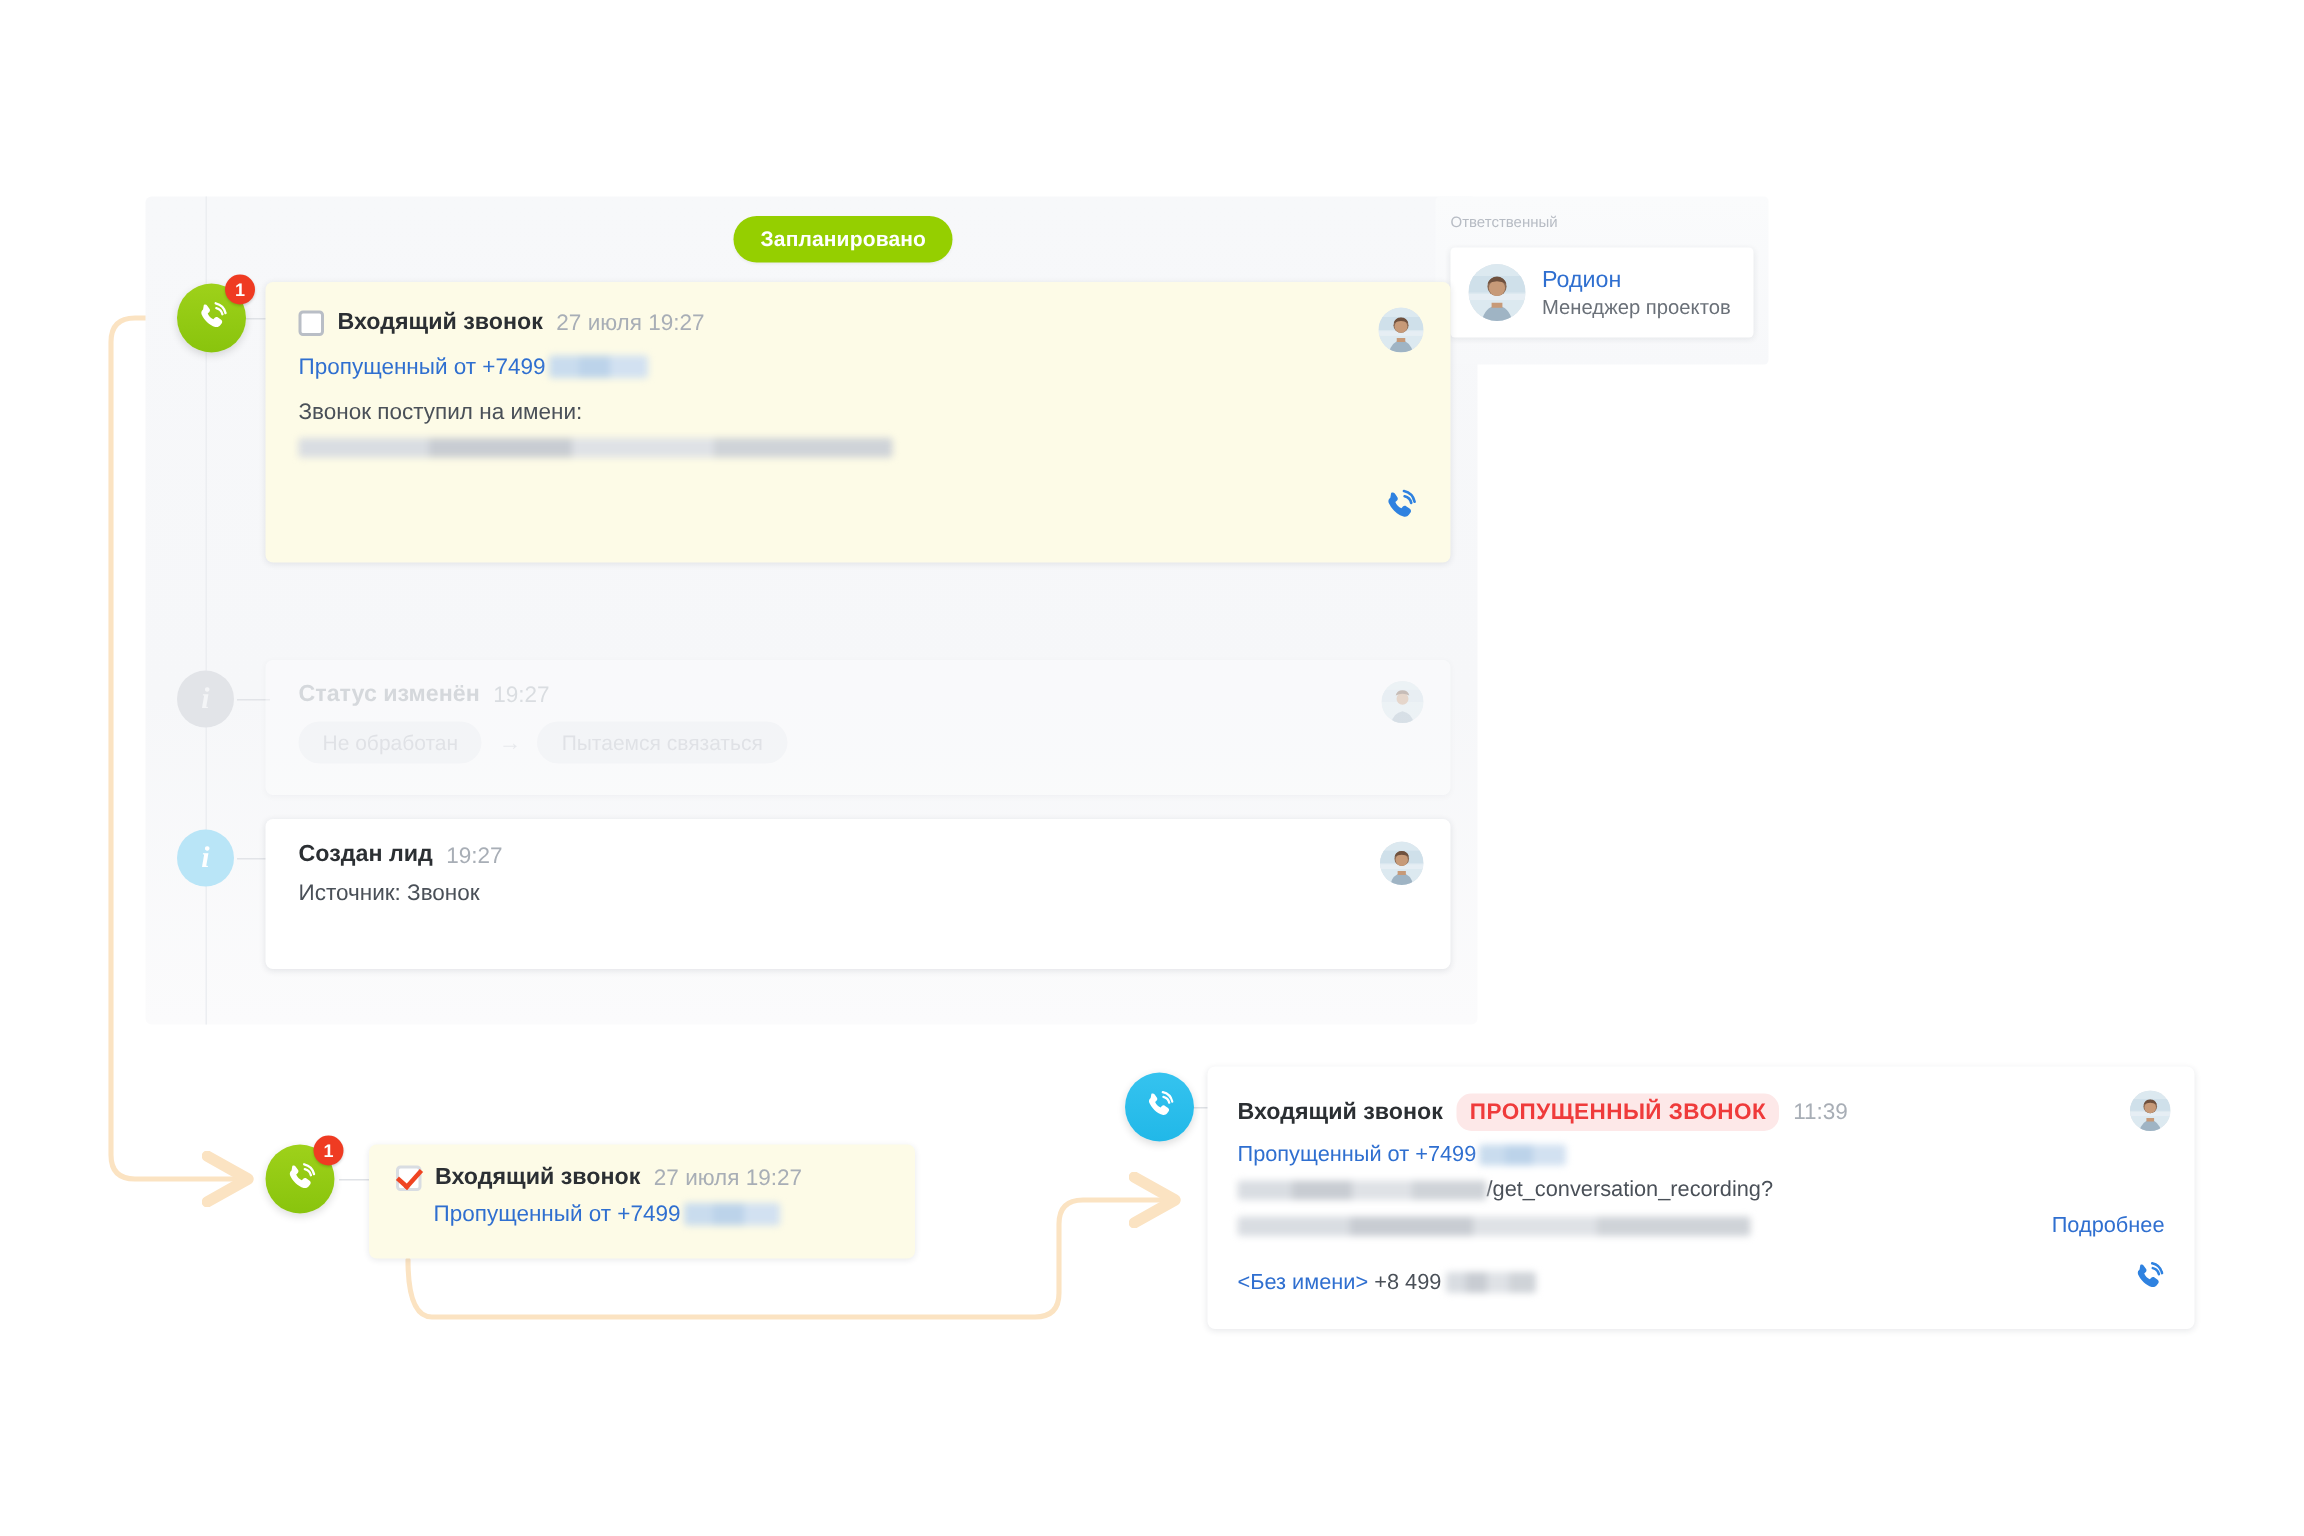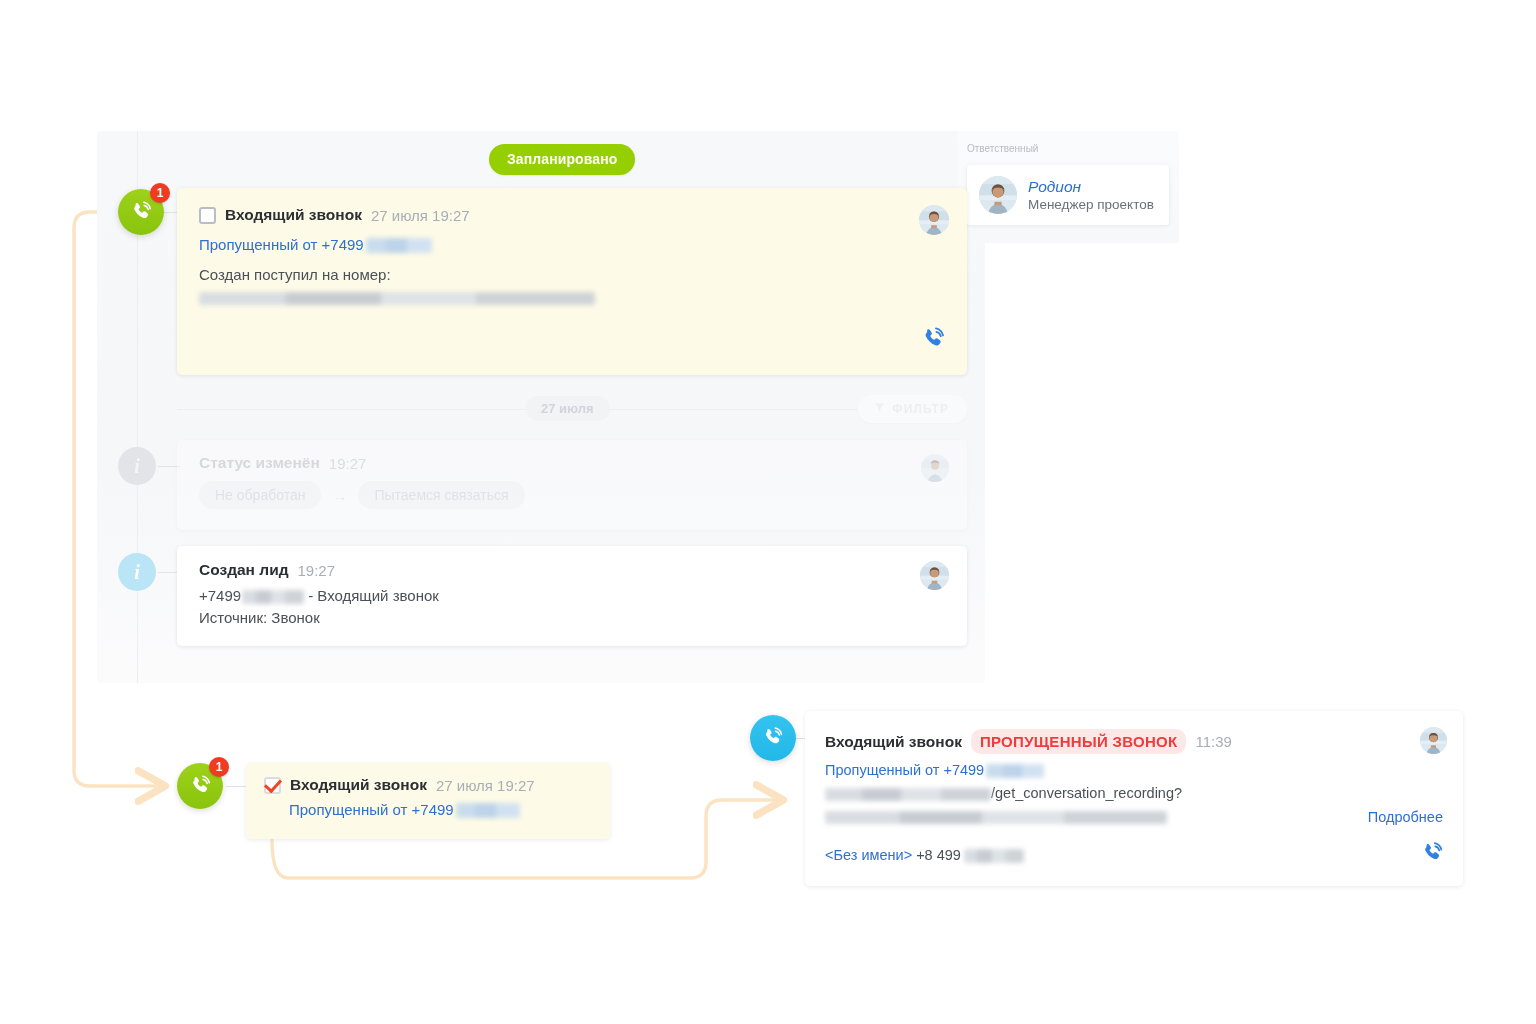--- a/index.html
+++ b/index.html
@@ -189,21 +189,21 @@
           <rect x="0" y="8" width="38" height="11" fill="#cfe0ea"></rect>
           <rect x="0" y="20" width="38" height="4" fill="#e6eef4"></rect>
           <circle cx="19" cy="15" r="6.4" fill="#8a6a55"></circle>
           <circle cx="19" cy="16" r="5.4" fill="#c79a78"></circle>
           <path d="M12.8,13.2 a6.4,6.4 0 0 1 12.4,0 q-6.2,-3.4 -12.4,0 z" fill="#6f513e"></path>
           <path d="M9,38 q1.6,-9 10,-10.6 h0 q8.4,1.6 10,10.6 z" fill="#9fb4c4"></path>
           <path d="M15.4,25.8 h7.2 v3.4 h-7.2 z" fill="#c79a78"></path>
         </svg>
       </span>
       <span>
-        <span class="resp-name" style="display:block;font-style:italic;">Родион</span>
+        <span class="resp-name" style="display:block;">Родион</span>
         <span class="resp-role" style="display:block;">Менеджер проектов</span>
       </span>
     </div>
   </div>
 
   <div class="icon-stub" style="left:163px;top:212px;width:18px;"></div>
   <div class="call-icon call-green" style="left:118px;top:189px;">
     <svg width="25" height="25" viewBox="0 0 24 24" aria-hidden="true">
       <path d="M6.6 3.2c.7-.5 1.7-.3 2.2.4l1.5 2.2c.4.6.3 1.4-.2 1.9l-1 .9c.6 1.6 2 3 3.6 3.7l.9-1c.5-.5 1.3-.6 1.9-.2l2.2 1.5c.7.5.9 1.5.4 2.2l-1 1.4c-.7 1-2 1.4-3.2 1C10 16 7 13 5.2 9.2c-.5-1.2-.1-2.5.9-3.2z" fill="#fff"></path>
       <path d="M14.6 5.2a5.2 5.2 0 0 1 3.9 3.9" fill="none" stroke="#fff" stroke-width="1.5" stroke-linecap="round"></path>
@@ -215,21 +215,21 @@
   <div class="card card-yellow" id="card-top-call">
     <div class="card-head">
       <span class="chk"></span>
       <span class="card-title">Входящий звонок</span>
       <span class="card-time">27 июля 19:27</span>
     </div>
     <div class="card-body">
       <div style="margin-top:3px;">
         <span class="link">Пропущенный от +7499</span><span class="red red-blue" style="width:66px;height:15px;margin-left:2px;"></span>
       </div>
-      <div style="margin-top:8px;">Создан поступил на номер:</div>
+      <div style="margin-top:8px;">Звонок поступил на имени:</div>
       <span class="red red-line" style="width:396px;"></span>
     </div>
 
     <span class="avatar" style="right:18px;top:17px;width:30px;height:30px;">
       <svg width="30" height="30" viewBox="0 0 38 38" aria-hidden="true">
         <circle cx="19" cy="19" r="19" fill="#dce9f0"></circle>
         <rect x="0" y="8" width="38" height="11" fill="#cfe0ea"></rect>
         <rect x="0" y="20" width="38" height="4" fill="#e6eef4"></rect>
         <circle cx="19" cy="15" r="6.4" fill="#8a6a55"></circle>
         <circle cx="19" cy="16" r="5.4" fill="#c79a78"></circle>
@@ -241,32 +241,20 @@
 
     <span class="card-phone" style="right:20px;bottom:18px;">
       <svg width="27" height="27" viewBox="0 0 24 24" aria-hidden="true">
         <path d="M6.6 3.2c.7-.5 1.7-.3 2.2.4l1.5 2.2c.4.6.3 1.4-.2 1.9l-1 .9c.6 1.6 2 3 3.6 3.7l.9-1c.5-.5 1.3-.6 1.9-.2l2.2 1.5c.7.5.9 1.5.4 2.2l-1 1.4c-.7 1-2 1.4-3.2 1C10 16 7 13 5.2 9.2c-.5-1.2-.1-2.5.9-3.2z" fill="#2f82e0"></path>
         <path d="M14.6 5.2a5.2 5.2 0 0 1 3.9 3.9" fill="none" stroke="#2f82e0" stroke-width="1.6" stroke-linecap="round"></path>
         <path d="M14.2 2.1a8.3 8.3 0 0 1 6.3 6.3" fill="none" stroke="#2f82e0" stroke-width="1.6" stroke-linecap="round"></path>
       </svg>
     </span>
   </div>
 
-  <div class="date-sep">
-    <div class="rule"></div>
-    <div class="date-chip">27 июля</div>
-    <div class="filter-chip">
-      <span>
-        <svg width="11" height="11" viewBox="0 0 12 12" aria-hidden="true">
-          <path d="M1 1.6h10L7 6.3v4.2L5 9.2V6.3z" fill="#e9ebee"></path>
-        </svg>
-      </span>
-      <span>ФИЛЬТР</span>
-    </div>
-  </div>
 
   <div class="info-dot info-grey" style="left:118px;top:447px;">i</div>
   <div class="dot-stub" style="left:158px;top:466px;width:22px;"></div>
   <div class="card card-white" id="card-status">
     <div class="card-head" style="padding-top:14px;">
       <span class="card-title" style="color:#9aa0a8;">Статус изменён</span>
       <span class="card-time">19:27</span>
     </div>
     <div class="st-pills">
       <span class="st-pill">Не обработан</span>
@@ -285,23 +273,20 @@
   </div>
 
   <div class="info-dot info-blue" style="left:118px;top:553px;">i</div>
   <div class="dot-stub" style="left:158px;top:572px;width:22px;"></div>
   <div class="card card-white" id="card-lead">
     <div class="card-head" style="padding-top:15px;">
       <span class="card-title">Создан лид</span>
       <span class="card-time">19:27</span>
     </div>
     <div class="card-body" style="padding-top:6px;">
-      <div>
-        <span>+7499</span><span class="red" style="width:62px;height:14px;margin:0 4px 0 1px;"></span><span>- Входящий звонок</span>
-      </div>
       <div>Источник: Звонок</div>
     </div>
     <span class="avatar" style="right:18px;top:15px;width:29px;height:29px;">
       <svg width="29" height="29" viewBox="0 0 38 38" aria-hidden="true">
         <circle cx="19" cy="19" r="19" fill="#dce9f0"></circle>
         <rect x="0" y="8" width="38" height="11" fill="#cfe0ea"></rect>
         <rect x="0" y="20" width="38" height="4" fill="#e6eef4"></rect>
         <circle cx="19" cy="15" r="6.4" fill="#8a6a55"></circle>
         <circle cx="19" cy="16" r="5.4" fill="#c79a78"></circle>
         <path d="M12.8,13.2 a6.4,6.4 0 0 1 12.4,0 q-6.2,-3.4 -12.4,0 z" fill="#6f513e"></path>

